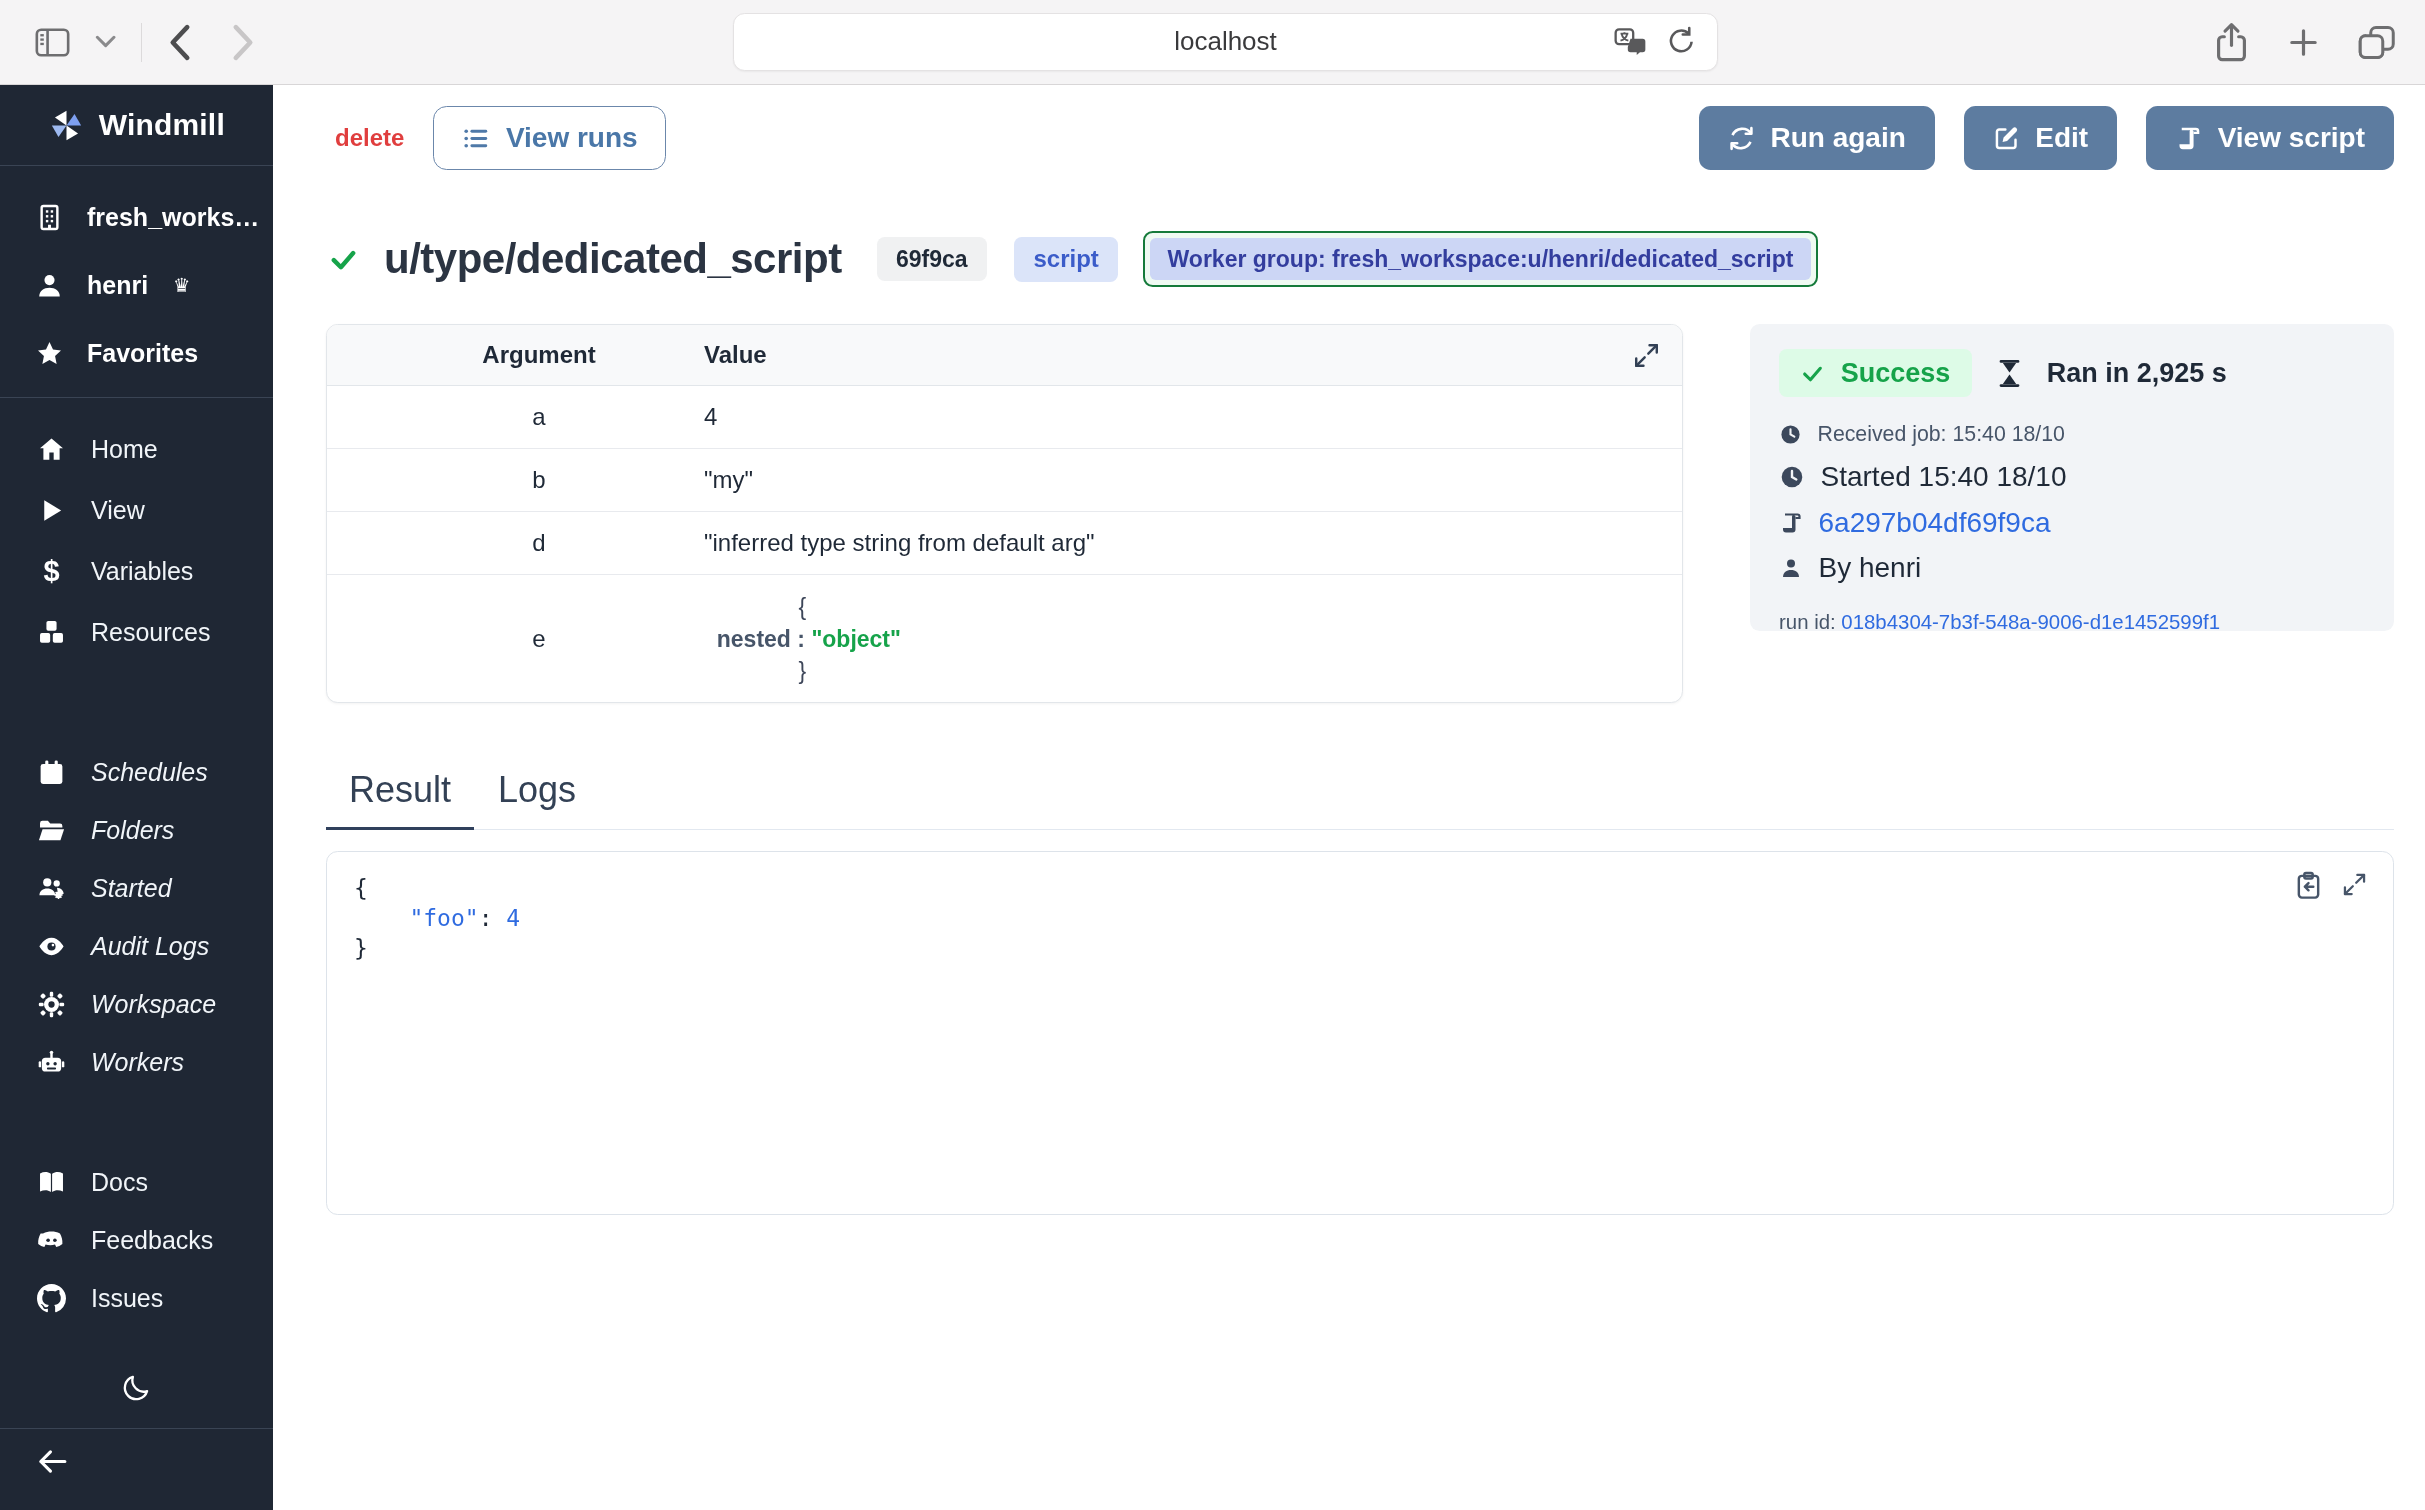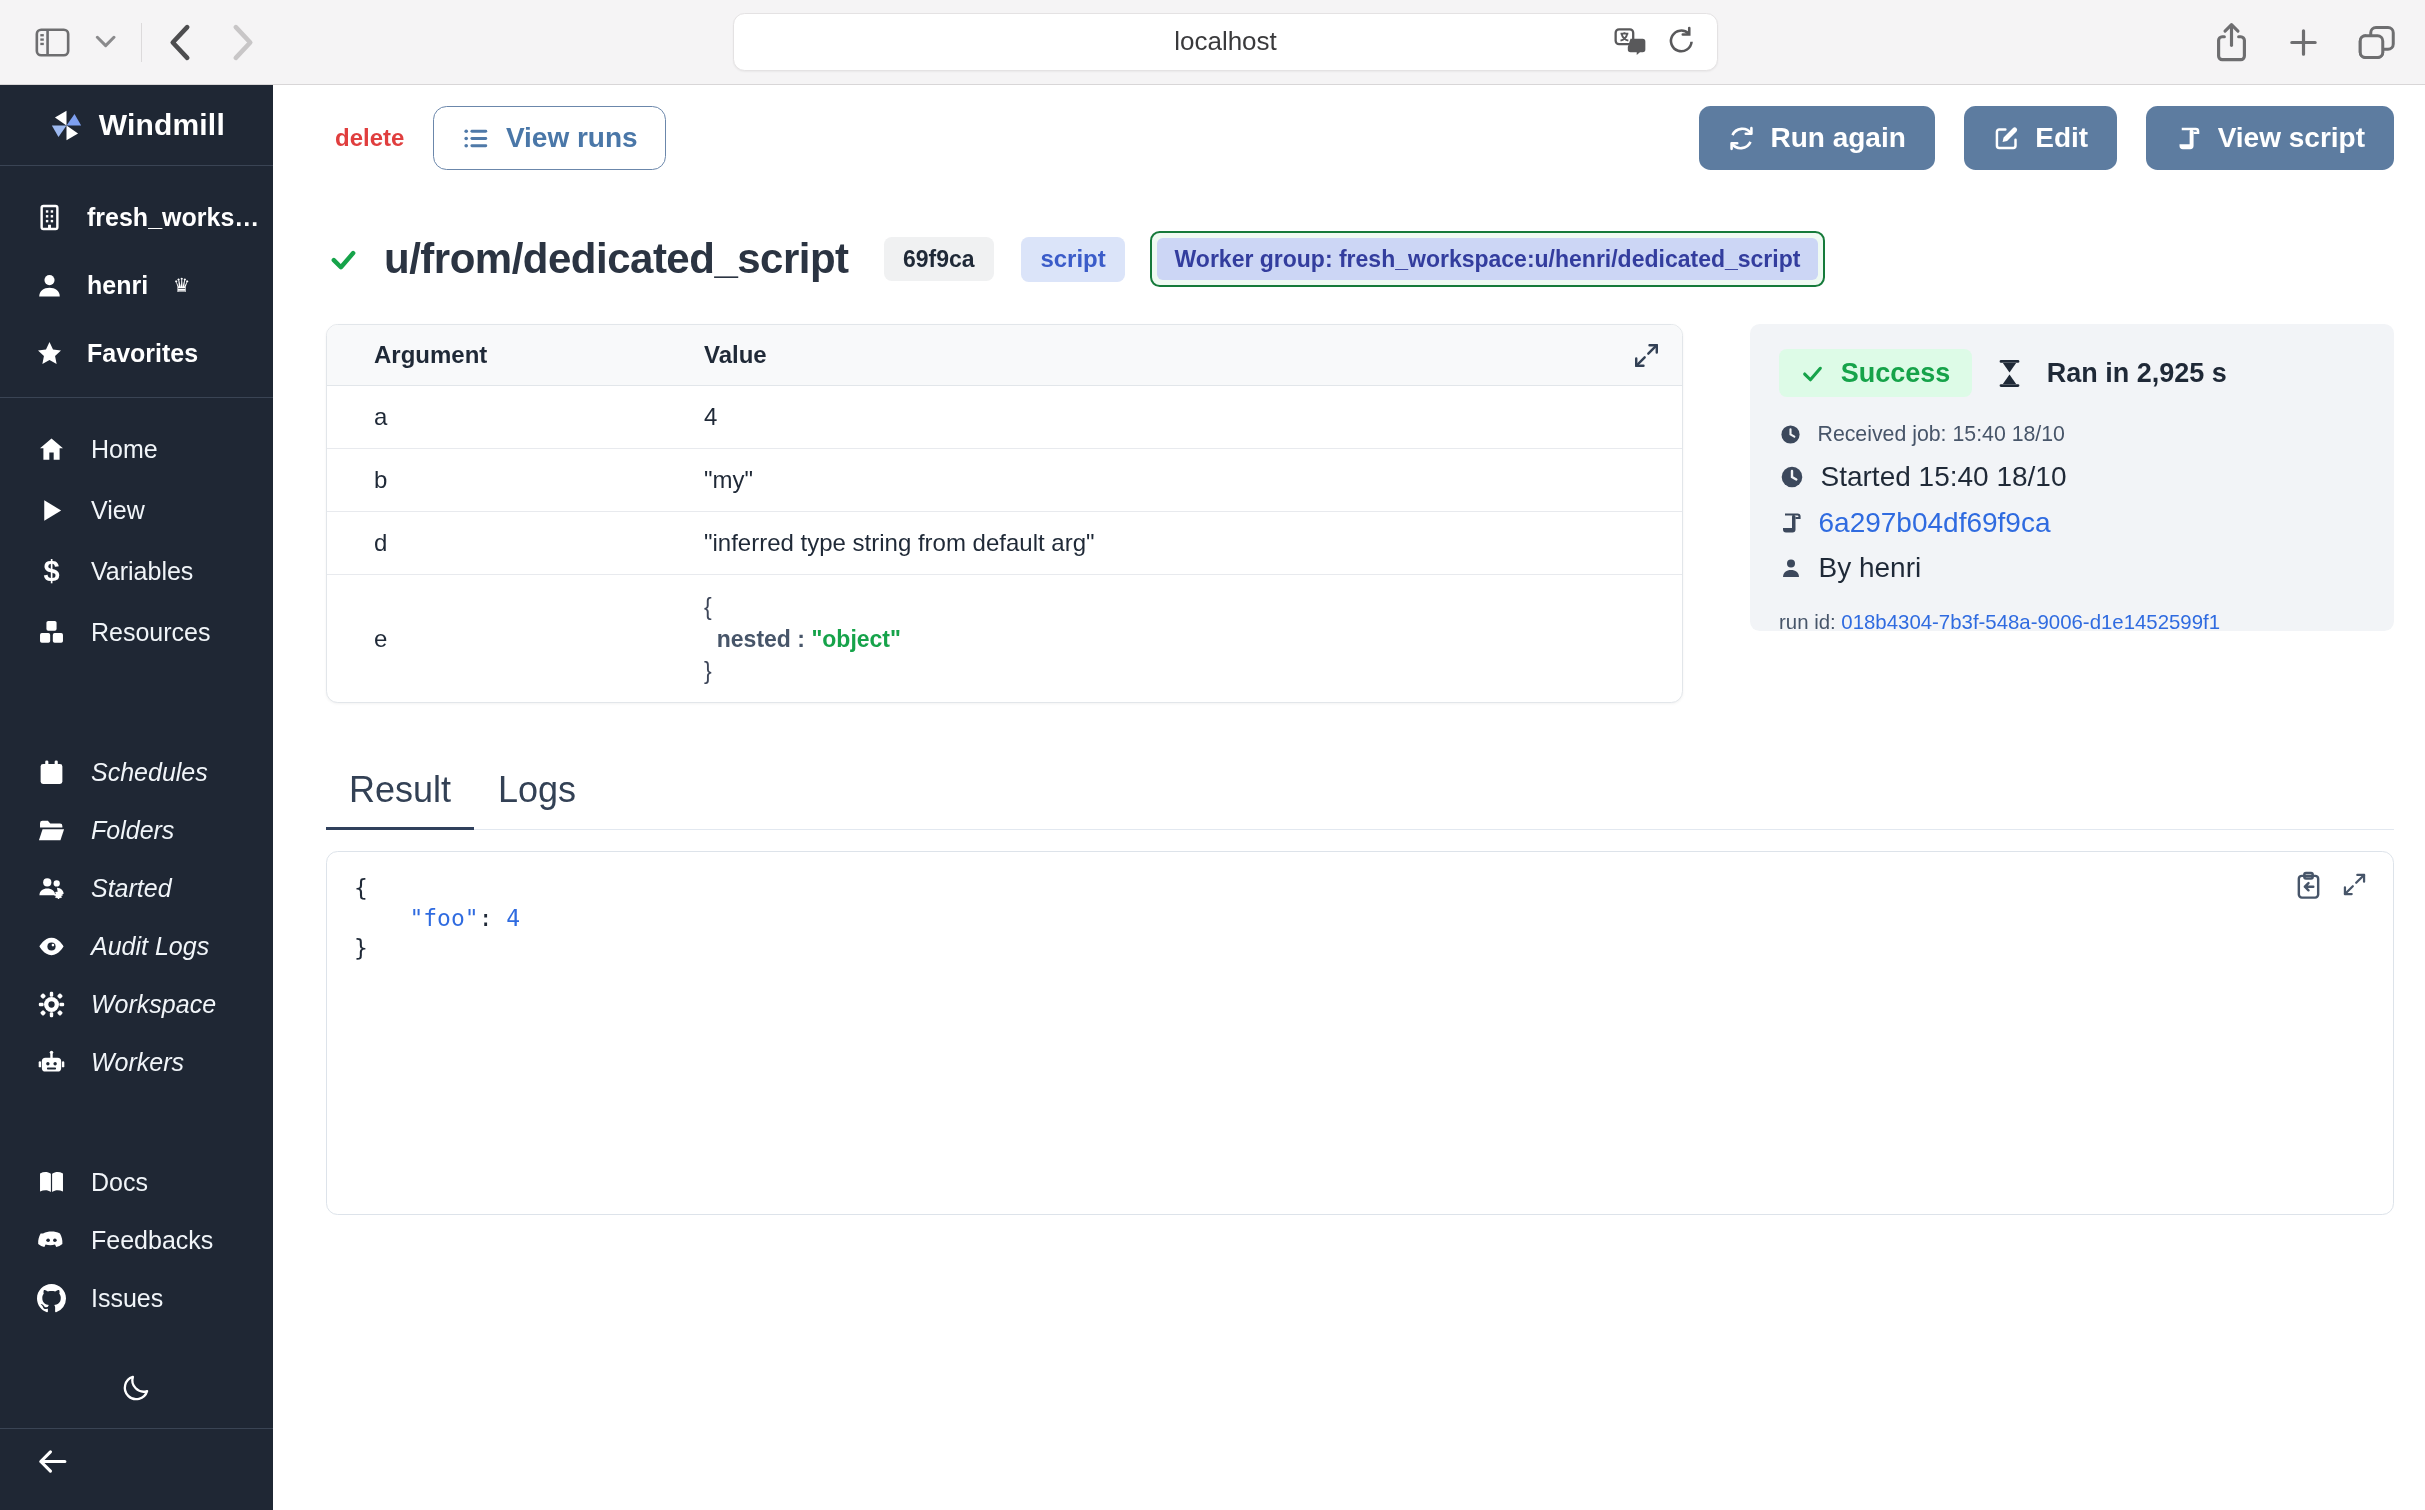--- a/index.html
+++ b/index.html
@@ -59,21 +59,21 @@
   .page-title { font-size:42px; font-weight:800; color:#2b3442; margin-left:25px; letter-spacing:-0.5px; }
   .badge-hash { margin-left:35px; background:#f0f1f2; color:#1f2937; font-size:23px; font-weight:700;
                 padding:8.7px 19.4px; border-radius:7.8px; }
   .badge-kind { margin-left:27px; background:#dbe4f9; color:#3b5cc9; font-size:24px; font-weight:600;
                 padding:8.7px 19.4px; border-radius:7.8px; }
   .badge-worker-wrap { margin-left:25px; border:2.9px solid #157a3a; border-radius:9.7px; background:#effaf2; padding:4.9px; }
   .badge-worker { background:#ccd6f5; color:#333d9e; font-size:23px; font-weight:600; padding:7.8px 17.5px; border-radius:5.8px; }
 
   
   .args-table { position:absolute; top:239px; left:53px; width:1357px; border:1px solid #e2e6ea;
-                border-radius:11.6px; overflow:hidden; box-shadow:0 1px 2.9px rgba(0,0,0,.05); background:#fff; }
+                border-radius:11.6px; overflow:hidden; box-shadow:0 1px 2.9px rgba(0,0,0,.05); background:#fff;text-align:center; }
   .thead { position:relative; height:61px; background:#f8f9fa; border-bottom:1px solid #e2e6ea;
            display:flex; align-items:center; font-size:24px; font-weight:700; color:#1f2937; }
   .col-arg { width:377px; padding-left:47px; }
   .expand-icon { position:absolute; right:21.3px; top:15.5px; cursor:pointer; }
   .trow { display:flex; align-items:center; min-height:63px; border-bottom:1px solid #e8eaee; font-size:24px; color:#1f2937; }
   .trow:last-child { border-bottom:none; }
   .obj-block { font-size:23px; line-height:32px; color:#3d4659; padding:15.5px 0; }
   .obj-key { font-weight:700; color:#475569; }
   .obj-colon { color:#475569; font-weight:700; }
   .obj-str { color:#16a34a; font-weight:700; }
@@ -452,21 +452,21 @@
         <span>View script</span>
       </button>
     </div>
 
     <div class="title-row">
       <span>
         <svg width="31" height="31" viewBox="0 0 24 24">
             <path d="M4.5 12.5 L10 18 L19.5 7" fill="none" stroke="#16a34a" stroke-width="3.4" stroke-linecap="round" stroke-linejoin="round"></path>
           </svg>
       </span>
-      <h1 class="page-title">u/from/dedicated_script</h1>
+      <h1 class="page-title">u/type/dedicated_script</h1>
       <span class="badge-hash">69f9ca</span>
       <span class="badge-kind">script</span>
       <span class="badge-worker-wrap">
         <span class="badge-worker" style="display:inline-block">Worker group: fresh_workspace:u/henri/dedicated_script</span>
       </span>
     </div>
 
     <section class="args-table">
       <div class="thead">
         <div class="col-arg">Argument</div>

